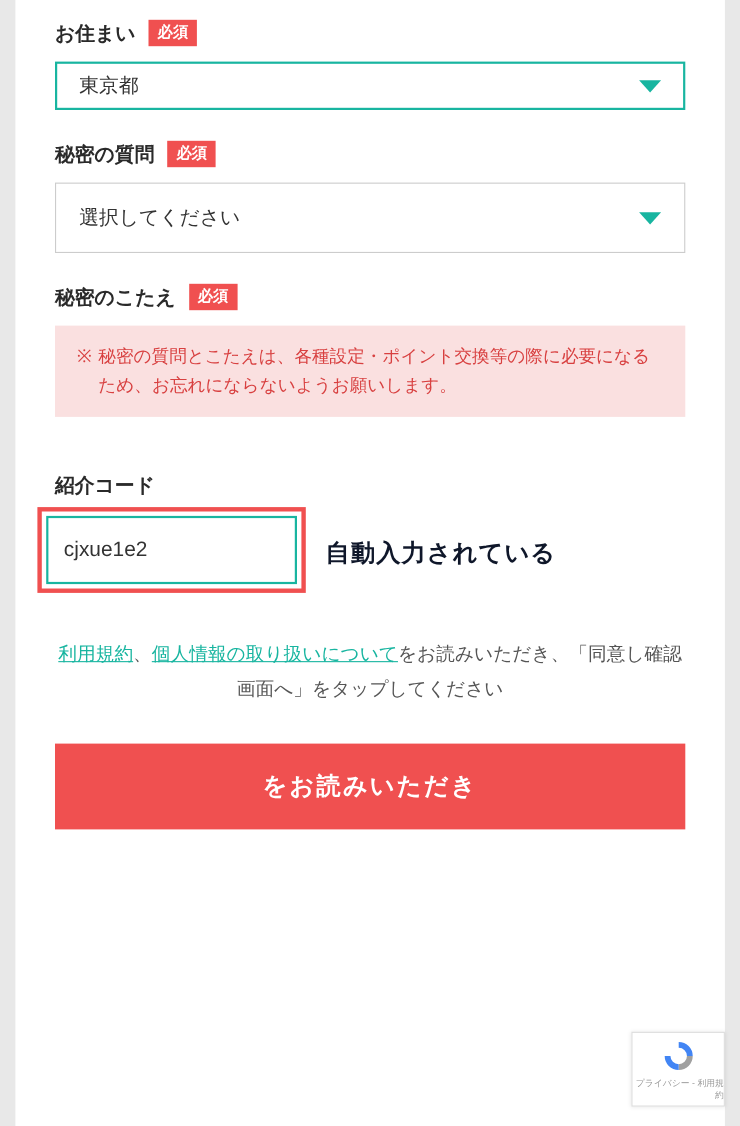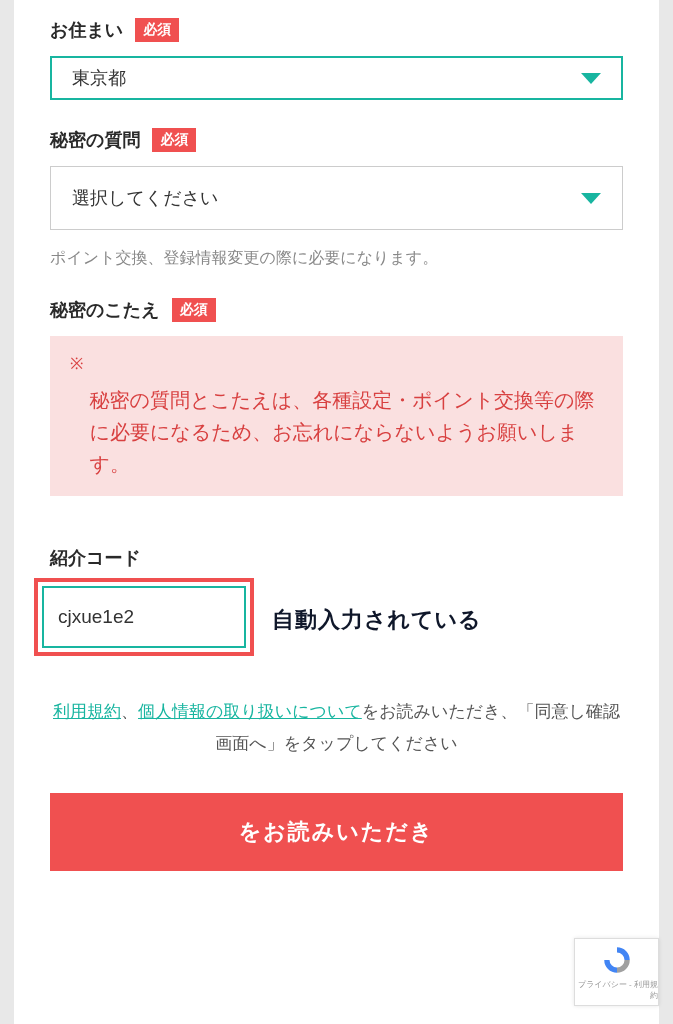--- a/index.html
+++ b/index.html
@@ -91,39 +91,38 @@
       gap: 6px;
     }
     .warning-marker {
       color: #d84040;
       font-size: 16px;
       font-weight: 500;
       flex-shrink: 0;
     }
     .warning-text {
       color: #d84040;
-      font-size: 20px;
+      font-size: 16px;
       line-height: 1.6;
-      margin-top: 32px;
     }
     .referral-group { margin-top: 50px; margin-bottom: 28px; }
     .referral-row {
       display: flex;
       align-items: center;
       gap: 18px;
     }
     .referral-input-box {
       border: 4px solid #f05050;
       padding: 4px;
       position: relative;
       margin-left: -16px;
       margin-top: -6px;
     }
     .referral-input-box .text-input.teal {
-      width: 204px;
+      width: 228px;
       padding: 18px 14px;
       font-size: 19px;
     }
     .referral-annotation {
       color: #0f172a;
       font-size: 22px;
       font-weight: 700;
       letter-spacing: 1px;
     }
     .terms-text {
@@ -199,21 +198,20 @@
     <div class="label-row">
       <span class="field-label">秘密の質問</span>
       <span class="required-badge">必須</span>
     </div>
     <div class="select-wrap">
       <div class="select-box neutral">
         <span>選択してください</span>
         <span class="chevron"></span>
       </div>
     </div>
-    <div class="helper-text">ポイント交換、登録情報変更の際に必要になります。</div>
   </div>
 
   
   <div class="field-group">
     <div class="label-row">
       <span class="field-label">秘密のこたえ</span>
       <span class="required-badge">必須</span>
     </div>
     <div class="warning-box">
       <span class="warning-marker">※</span>

